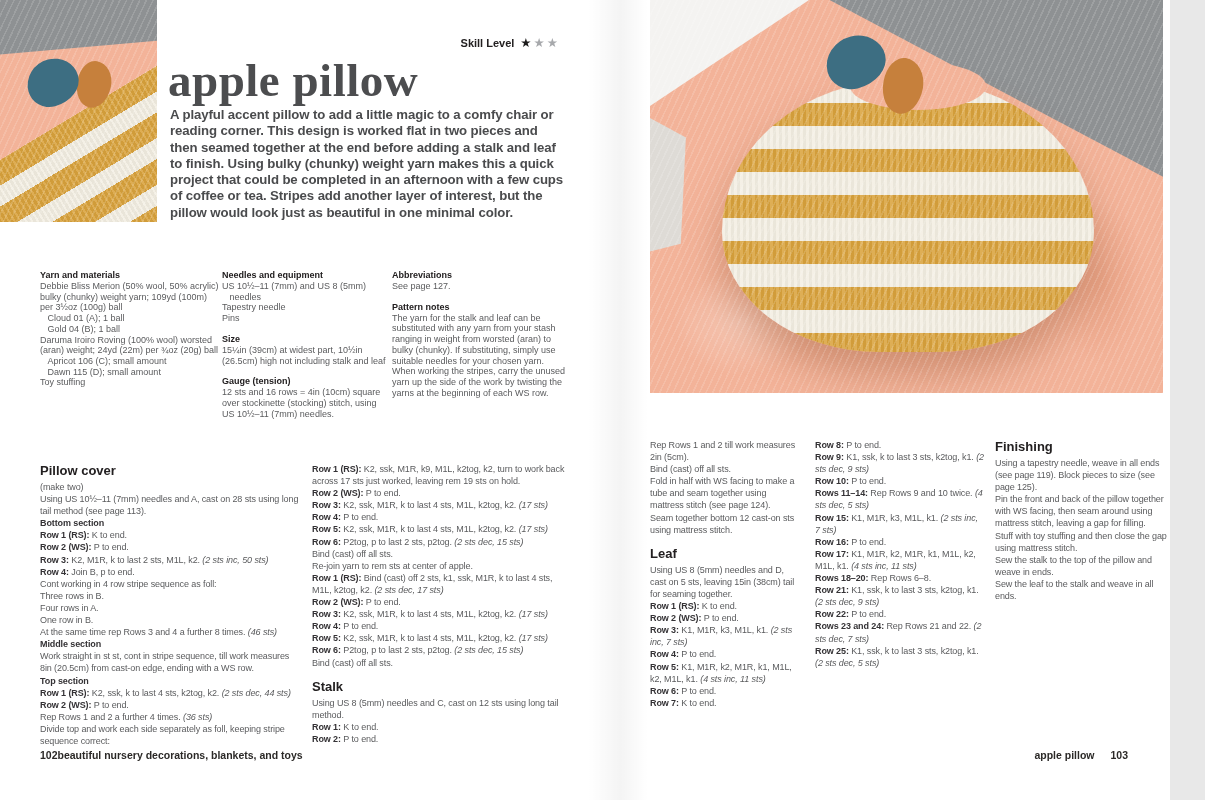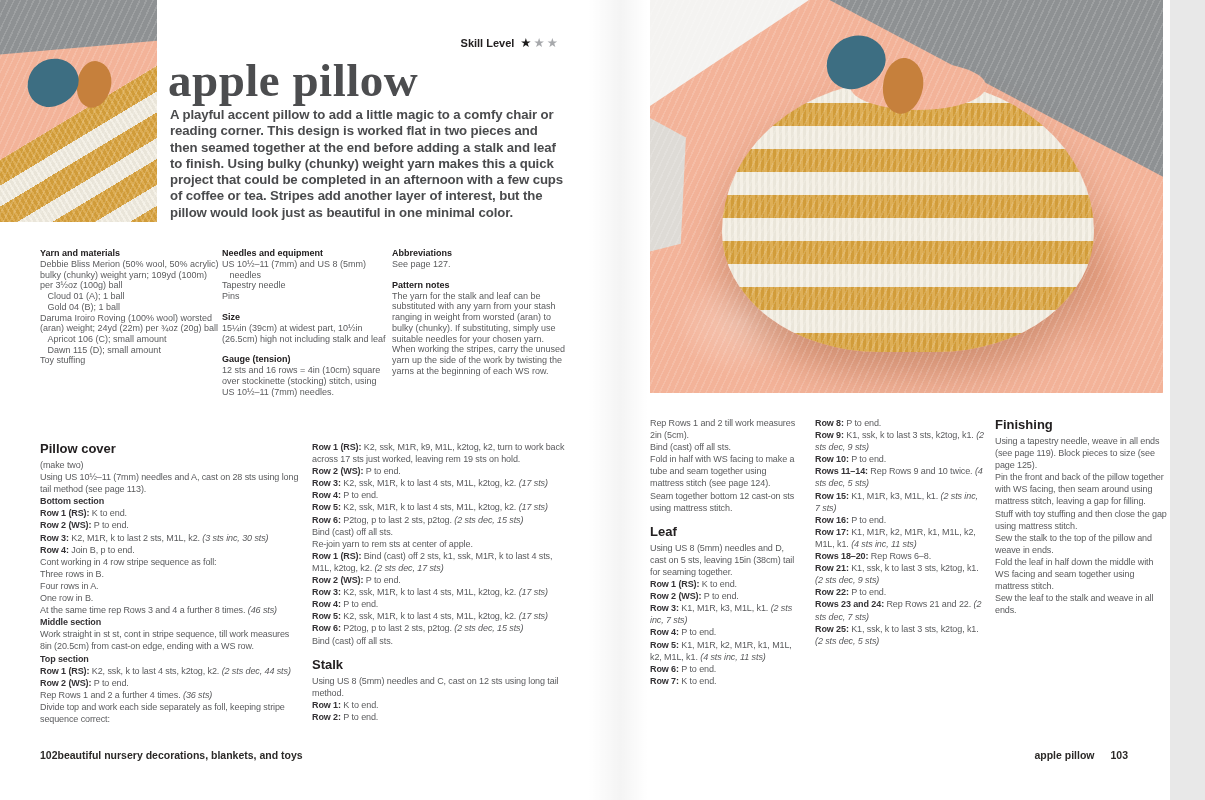--- a/index.html
+++ b/index.html
@@ -57,21 +57,21 @@
   .star-a{color:#1d1c1c;}
   .star-i{color:#a7a9ac;}
 
   .title{position:absolute;left:168px;top:56px;margin:0;
       font-family:"Liberation Serif","DejaVu Serif",serif;font-weight:700;
       font-size:47px;line-height:49px;color:#4c4d4f;letter-spacing:.5px;}
   .intro{position:absolute;left:170px;top:107px;width:396px;margin:0;
       font-weight:700;font-size:13.2px;line-height:16.3px;color:#4a4b4d;letter-spacing:-.1px;}
 
   
-  .col{position:absolute;}
+  .col{position:absolute;margin-top:22px;}
   .block + .block{margin-top:10px;}
   .block h4{margin:0;font-size:9px;line-height:11px;font-weight:700;color:var(--heading,#232021);}
   .block h3{margin:0 0 3px 0;font-size:13px;line-height:15px;font-weight:700;color:var(--heading,#232021);}
   .info .line{font-size:9px;line-height:10.7px;color:var(--body,#5a5b5d);}
   .pattern .line{font-size:9px;line-height:12.1px;color:var(--body,#5a5b5d);letter-spacing:-.1px;}
   .line .b{font-weight:700;color:#343235;}
   .line .i{font-style:italic;}
   .gap12{margin-top:12px;}
 
   .info-col1{left:40px;top:248px;width:180px;}
@@ -164,21 +164,21 @@
 
   <div class="col pattern pat-colA">
     <div class="block">
       <h3>Pillow cover</h3>
       <div>
           <div class="line"><span>(make two)</span></div>
           <div class="line"><span>Using US 10½–11 (7mm) needles and A, cast on 28 sts using long tail method (see page 113).</span></div>
           <div class="line"><span class="b">Bottom section</span></div>
           <div class="line"><span class="b">Row 1 (RS):</span><span> K to end.</span></div>
           <div class="line"><span class="b">Row 2 (WS):</span><span> P to end.</span></div>
-          <div class="line"><span class="b">Row 3:</span><span> K2, M1R, k to last 2 sts, M1L, k2. </span><span class="i">(3 sts inc, 30 sts)</span></div>
+          <div class="line"><span class="b">Row 3:</span><span> K2, M1R, k to last 2 sts, M1L, k2. </span><span class="i">(2 sts inc, 50 sts)</span></div>
           <div class="line"><span class="b">Row 4:</span><span> Join B, p to end.</span></div>
           <div class="line"><span>Cont working in 4 row stripe sequence as foll:</span></div>
           <div class="line"><span>Three rows in B.</span></div>
           <div class="line"><span>Four rows in A.</span></div>
           <div class="line"><span>One row in B.</span></div>
           <div class="line"><span>At the same time rep Rows 3 and 4 a further 8 times. </span><span class="i">(46 sts)</span></div>
           <div class="line"><span class="b">Middle section</span></div>
           <div class="line"><span>Work straight in st st, cont in stripe sequence, till work measures 8in (20.5cm) from cast-on edge, ending with a WS row.</span></div>
           <div class="line"><span class="b">Top section</span></div>
           <div class="line"><span class="b">Row 1 (RS):</span><span> K2, ssk, k to last 4 sts, k2tog, k2. </span><span class="i">(2 sts dec, 44 sts)</span></div>
@@ -275,21 +275,20 @@
   </div>
 
   <div class="col pattern r-col3">
     <div class="block">
       <h3>Finishing</h3>
       <div>
           <div class="line"><span>Using a tapestry needle, weave in all ends (see page 119). Block pieces to size (see page 125).</span></div>
           <div class="line"><span>Pin the front and back of the pillow together with WS facing, then seam around using mattress stitch, leaving a gap for filling.</span></div>
           <div class="line"><span>Stuff with toy stuffing and then close the gap using mattress stitch.</span></div>
           <div class="line"><span>Sew the stalk to the top of the pillow and weave in ends.</span></div>
-          <div class="line"><span>Fold the leaf in half down the middle with WS facing and seam together using mattress stitch.</span></div>
           <div class="line"><span>Sew the leaf to the stalk and weave in all ends.</span></div>
         </div>
     </div>
   </div>
 
   <div class="footer footer-left">
     <span>102</span>
     <span>beautiful nursery decorations, blankets, and toys</span>
   </div>
   <div class="footer footer-right">

